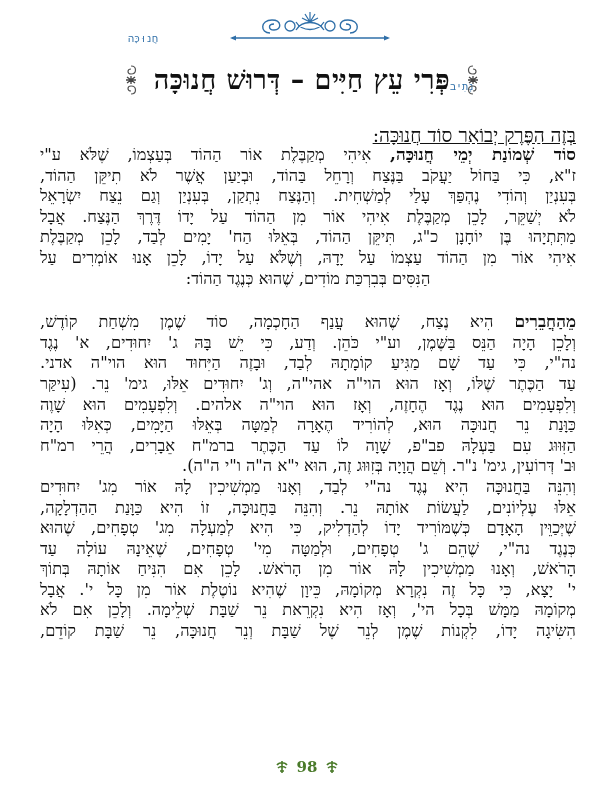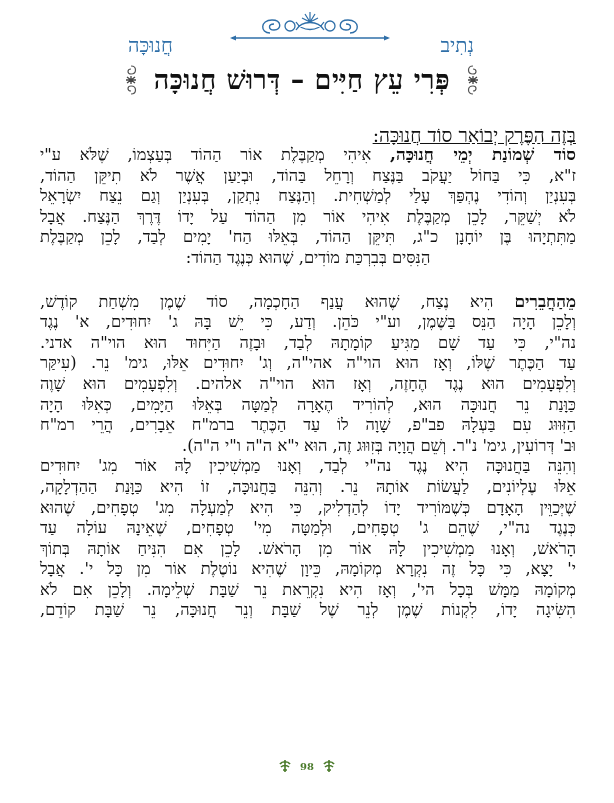--- a/index.html
+++ b/index.html
@@ -1,41 +1,41 @@
 <!DOCTYPE html>
 <html><head>
 <meta charset="utf-8">
 <style>
   html, body { margin:0; padding:0; background:#ffffff; }
   body { width:614px; height:803px; position:relative; overflow:hidden;
          font-family:"DejaVu Serif", "Liberation Serif", serif; color:#111; }
   .page { position:absolute; left:0; top:0; width:614px; height:803px; }
 
   .ornament-top { position:absolute; left:230px; top:6px; width:160px; height:36px; }
-  .running-head { position:absolute; top:34px; font-family:Liberation Serif, serif;
-                  font-size:20px; color:#2f6fa8; direction:rtl; }
-  .rh-right { right:140px; }
+  .running-head { position:absolute; top:34px; font-family:Liberation Mono, monospace;
+                  font-size:10px; color:#2f6fa8; direction:rtl; }
+  .rh-right { right:140px;margin-top:48px; }
   .rh-left  { left:128px; }
 
   .title-row { position:absolute; top:60px; left:0; width:604px; height:40px;
                display:flex; justify-content:center; align-items:center; gap:12px; direction:rtl; }
   .title { font-family:"DejaVu Serif", serif; font-weight:bold; font-size:27px; color:#111; letter-spacing:0.5px; }
   .title-orn { width:22px; height:34px; }
 
   .body { position:absolute; left:40px; top:126px; width:536px; direction:rtl; text-align:justify; }
   .line { font-size:16.3px; line-height:20.6px; white-space:nowrap; text-align-last:justify; }
   .line.last { text-align-last:right; }
   .line.center { text-align:center; text-align-last:center; }
   .intro { font-size:19px; line-height:18px; text-align-last:right; padding-right:0;text-decoration:underline; }
   .bold { font-weight:bold; font-size:17px;margin-top:24px; }
   .gap { height:22px; }
 
   .footer { position:absolute; top:758px; left:0; width:614px; display:flex; justify-content:center;
             align-items:center; gap:8px; }
-  .page-num { font-family:"DejaVu Serif", serif; font-weight:bold; font-size:10px; color:#4a7a2a; }
+  .page-num { font-family:"DejaVu Serif", serif; font-weight:bold; font-size:15px; color:#4a7a2a; }
   .leaf { width:14px; height:16px; }
 </style>
 </head>
 <body>
 
 <div class="page">
 
   <svg class="ornament-top" viewBox="0 0 160 36">
     <line x1="2" y1="32" x2="158" y2="32" stroke="#2f6fa8" stroke-width="1.4"></line>
     <polygon points="0,32 6,29.5 6,34.5" fill="#2f6fa8"></polygon>
@@ -69,20 +69,21 @@
     <div class="line intro">בְּזֶה הַפֶּרֶק יְבוֹאַר סוֹד חֲנוּכָּה:</div>
 
     <div class="line">
       <span class="bold">סוֹד שְׁמוֹנַת יְמֵי חֲנוּכָּה,</span>
       <span>אִיהִי מְקַבֶּלֶת אוֹר הַהוֹד בְּעַצְמוֹ, שֶׁלֹּא ע"י</span>
     </div>
     <div class="line">ז"א, כִּי בַּחוֹל יַעֲקֹב בַּנֶּצַח וְרָחֵל בַּהוֹד, וּבְיַעַן אֲשֶׁר לֹא תִיקֵּן הַהוֹד,</div>
     <div class="line">בְּעִנְיַן וְהוֹדִי נֶהְפַּךְ עָלַי לְמַשְׁחִית. וְהַנֶּצַח נִתְקַן, בְּעִנְיַן וְגַם נֵצַח יִשְׂרָאֵל</div>
     <div class="line">לֹא יְשַׁקֵּר, לָכֵן מְקַבֶּלֶת אִיהִי אוֹר מִן הַהוֹד עַל יָדוֹ דֶּרֶךְ הַנֶּצַח. אֲבָל</div>
     <div class="line">מַתִּתְיָהוּ בֶּן יוֹחָנָן כ"ג, תִּיקֵּן הַהוֹד, בְּאֵלּוּ הַח' יָמִים לְבַד, לָכֵן מְקַבֶּלֶת</div>
+    <div class="line">אִיהִי אוֹר מִן הַהוֹד עַצְמוֹ עַל יָדָהּ, וְשֶׁלֹּא עַל יָדוֹ, לָכֵן אָנוּ אוֹמְרִים עַל</div>
     <div class="line center">הַנִּסִּים בְּבִרְכַּת מוֹדִים, שֶׁהוּא כְּנֶגֶד הַהוֹד:</div>
 
     <div class="gap"></div>
 
     <div class="line">
       <span class="bold">מֵהַחֲבֵרִים</span>
       <span>הִיא נֶצַח, שֶׁהוּא עֲנַף הַחָכְמָה, סוֹד שֶׁמֶן מִשְׁחַת קוֹדֶשׁ,</span>
     </div>
     <div class="line">וְלָכֵן הָיָה הַנֵּס בַּשֶּׁמֶן, וע"י כֹּהֵן. וְדַע, כִּי יֵשׁ בָּהּ ג' יִחוּדִים, א' נֶגֶד</div>
     <div class="line">נה"י, כִּי עַד שָׁם מַגִּיעַ קוֹמָתָהּ לְבַד, וּבָזֶה הַיִּחוּד הוּא הוי"ה אדני.</div>

